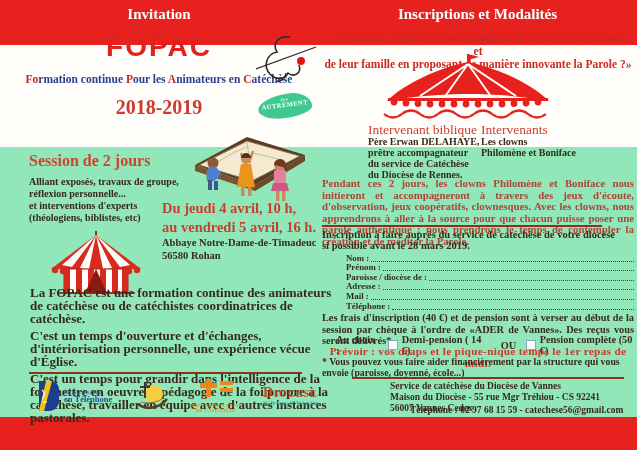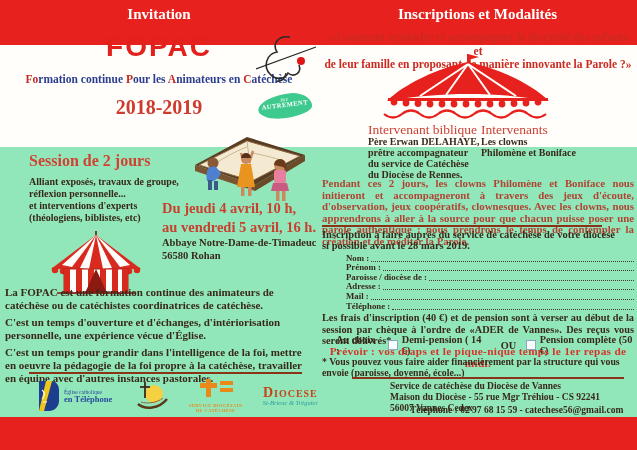--- a/index.html
+++ b/index.html
@@ -27,21 +27,21 @@
          border-radius:62% 38% 55% 45% / 55% 62% 38% 45%;transform:rotate(-7deg);
          color:#fff;text-align:center;line-height:1;padding-top:3px;box-sizing:border-box;}
   .badge .sm{font-size:5px;display:block;}
   .badge .mn{font-size:6.5px;font-weight:bold;letter-spacing:.5px;display:block;}
   .kids{top:123px;left:183px;z-index:3;}
   .session-h{top:152px;left:29px;font-size:16px;font-weight:bold;color:#d04232;z-index:4;}
   .session-l{top:176px;left:29px;font-size:10px;font-weight:bold;line-height:12px;z-index:4;}
   .dates{top:199px;left:162px;font-size:14.5px;font-weight:bold;line-height:19px;color:#c8402f;z-index:4;}
   .venue{top:237px;left:162px;font-size:10.5px;font-weight:bold;line-height:12.5px;z-index:4;}
   .ltent{top:231px;left:47px;z-index:4;}
-  .paras{top:286px;left:5px;width:303px;font-size:11px;font-weight:bold;line-height:13px;z-index:4;}
+  .paras{top:286px;left:30px;width:303px;font-size:13px;font-weight:bold;line-height:13px;z-index:4;}
   .paras div{margin-bottom:4px;}
   .sep{height:2px;background:#8a3318;z-index:4;}
   .sep-l{top:372px;left:29px;width:273px;}
   .logorow{top:377px;left:36px;width:282px;height:38px;display:flex;align-items:center;
            justify-content:space-between;z-index:4;}
   .logo1{display:flex;align-items:center;gap:4px;}
   .logo1 .t1{font-size:5.5px;color:#2b4a9b;line-height:6px;}
   .logo1 .t2{font-size:8.5px;font-weight:bold;color:#2b4a9b;line-height:9px;}
   .logo3{text-align:center;}
   .logo3 .cap{font-size:4.5px;color:#e8891a;font-weight:bold;letter-spacing:.4px;line-height:5px;}

